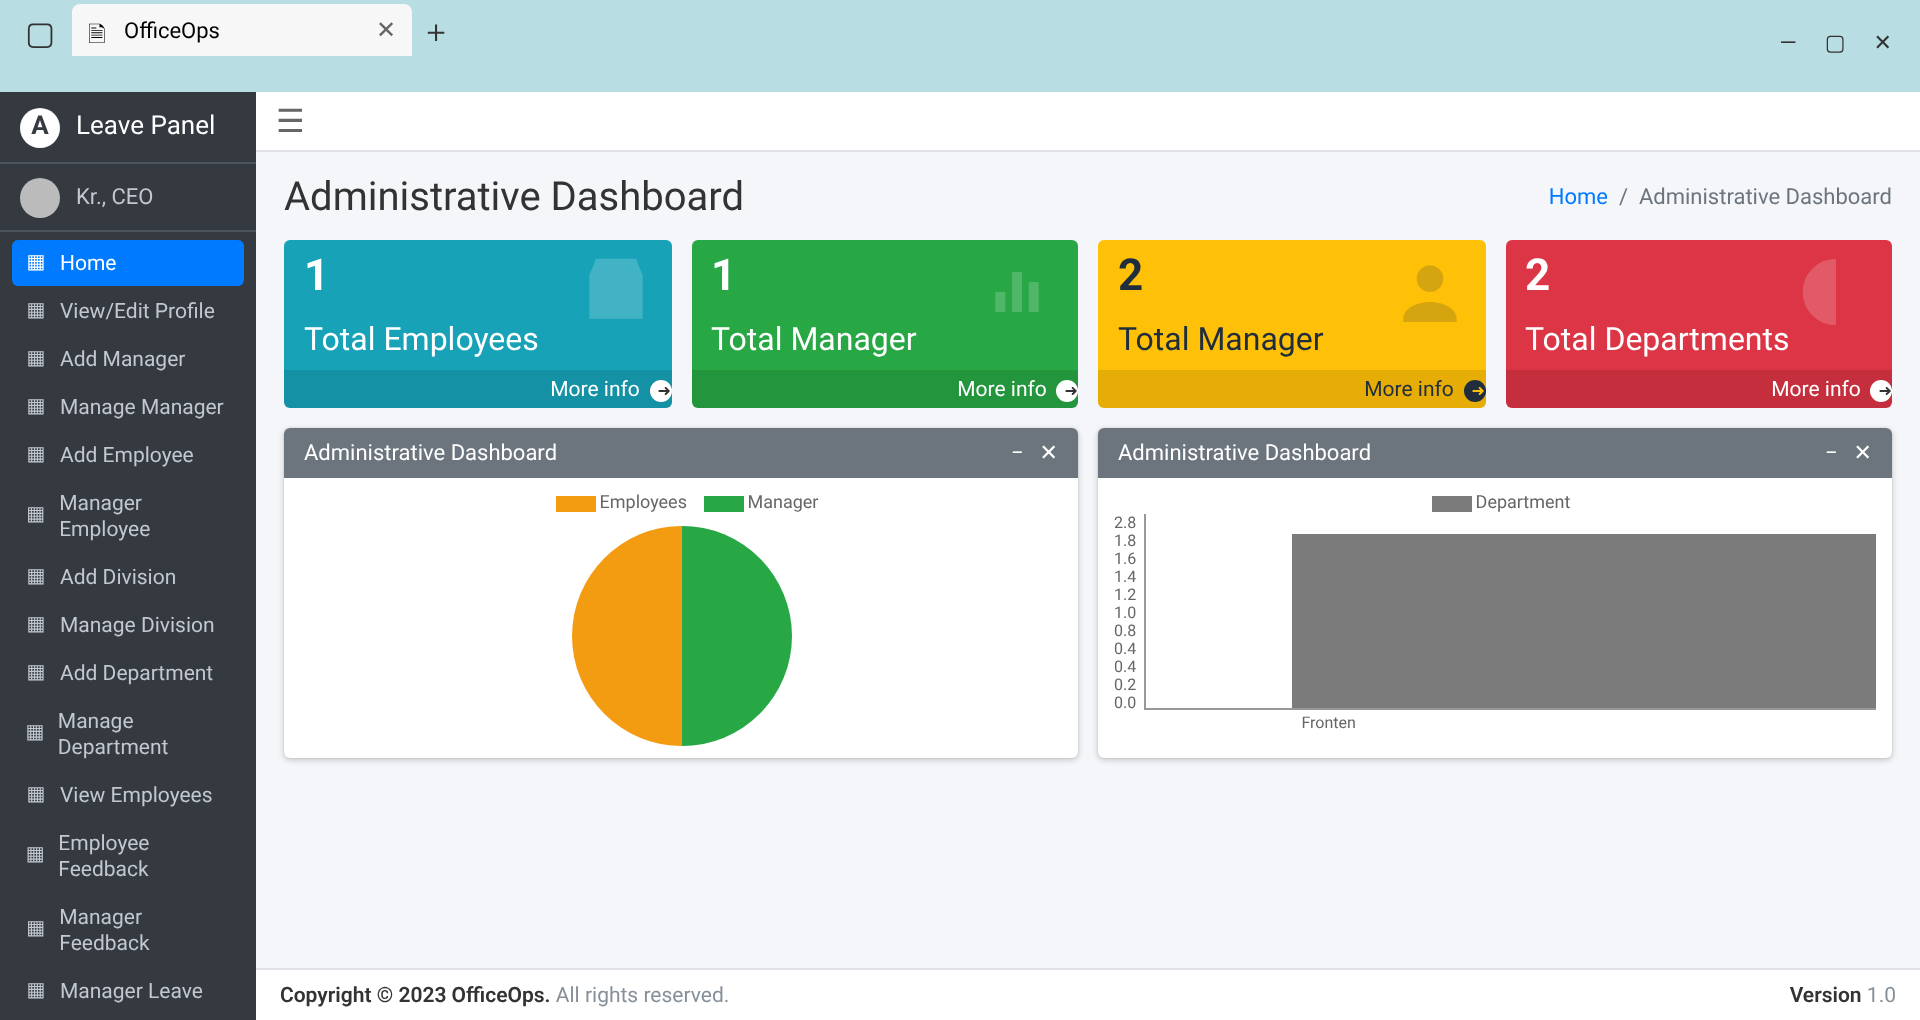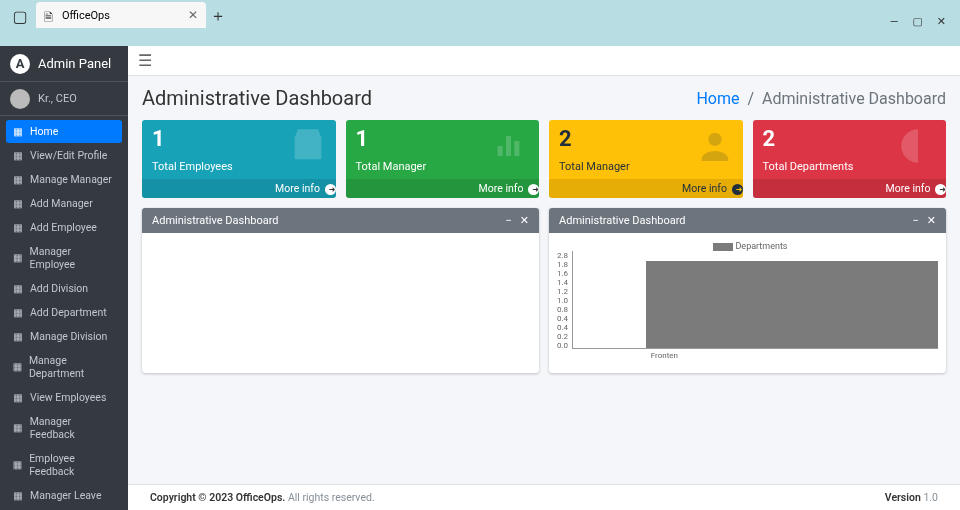--- a/index.html
+++ b/index.html
@@ -34,33 +34,33 @@
 .nav { flex: 1; overflow-y: auto; padding: 4px 6px; }
 .nav-item { display: flex; align-items: center; gap: 6px; padding: 5px 6px; border-radius: 3px; cursor: pointer; color: #c2c7d0; font-size: 10.5px; margin-bottom: 1px;}
 .nav-item.active { background: #007bff; color: #fff; }
 .nav-item .nicon { width: 12px; display:inline-flex; justify-content:center; font-size:10px;}
 
 .main { flex: 1; background: #f4f6f9; display: flex; flex-direction: column; position: relative;}
 .topbar { height: 30px; background: #fff; border-bottom: 1px solid #dee2e6; display: flex; align-items: center; padding: 0 10px; }
 .hamburger { color: #666; cursor:pointer;}
 .content-header { padding: 10px 14px 6px; display: flex; align-items: center; justify-content: space-between; }
 .content-header h1 { font-size: 20px; font-weight: 400; color: #333; }
-.breadcrumb { font-size: 16px; color: #6c757d; }
+.breadcrumb { font-size: 11px; color: #6c757d; }
 .breadcrumb a { color: #007bff; text-decoration: none; }
 
 .content { padding: 4px 14px 10px; }
 .row { display: flex; gap: 10px; }
 .smallbox { flex: 1; border-radius: 3px; color: #fff; position: relative; overflow: hidden; }
 .sb-teal { background: #17a2b8; }
 .sb-green { background: #28a745; }
 .sb-yellow { background: #ffc107; color: #1f2d3d; }
 .sb-red { background: #dc3545; }
 .smallbox .inner { padding: 8px 10px 6px; }
 .smallbox .num { font-size: 22px; font-weight: 700; line-height:1;}
-.smallbox .lbl { font-size: 11px; margin-top: 10px; }
+.smallbox .lbl { font-size: 16px; margin-top: 10px; }
 .smallbox .bgicon { position: absolute; right: 8px; top: 6px; opacity: 0.18; }
 .smallbox .footer { background: rgba(0,0,0,0.1); text-align: right; padding: 3px 0; font-size: 10.5px; cursor: pointer; }
 .sb-yellow .footer { color: #1f2d3d; }
 .footer .arrow { display:inline-block; width:11px; height:11px; border-radius:50%; background:#fff; color:#333; font-size:8px; line-height:11px; vertical-align:middle; margin-left:2px;}
 .sb-yellow .footer .arrow{ background:#1f2d3d; color:#ffc107;}
 
 .row2 { display: flex; gap: 10px; margin-top: 10px; }
 .card { flex: 1; background: #fff; border-radius: 3px; box-shadow: 0 0 1px rgba(0,0,0,.125),0 1px 3px rgba(0,0,0,.2); }
 .card-header { background: #6c757d; color: #fff; font-size: 11px; padding: 6px 10px; border-radius: 3px 3px 0 0; display: flex; justify-content: space-between; align-items: center;}
 .card-header .tools { display:flex; gap:8px;}
@@ -72,21 +72,21 @@
 
 .pie { width: 110px; height: 110px; border-radius: 50%; margin: 6px auto 0; }
 
 .barchart { display:flex; height: 110px; }
 .yax { display:flex; flex-direction:column; justify-content:space-between; font-size:8px; color:#666; text-align:right; padding-right:4px; padding-bottom:12px;}
 .plot { flex:1; border-left:1px solid #999; border-bottom:1px solid #999; display:flex; position:relative; margin-bottom:12px;}
 .barcol { flex:1; display:flex; align-items:flex-end; justify-content:flex-end;}
 .bar { width: 80%; background:#7b7b7b;}
 .xlab { position:absolute; bottom:-12px; font-size:8px; color:#666; width:50%; text-align:center;}
 
-.footerbar { position:absolute; bottom:0; left:0; right:0; height: 26px; background: #fff; border-top: 1px solid #dee2e6; display:flex; align-items:center; justify-content:space-between; padding: 0 22px; font-size:10.5px; color:#869099;}
+.footerbar { position:absolute; bottom:0; left:0; right:0; height: 26px; background: #fff; border-top: 1px solid #dee2e6; display:flex; align-items:center; justify-content:space-between; padding: 0 12px; font-size:10.5px; color:#869099;}
 .footerbar b{ color:#333; font-weight:600;}
 
 .grid-glyph{display:inline-block;width:10px;height:10px;}
 .grid-glyph::before{content:"▦";font-size:10px;line-height:10px;}
 </style>
 </head>
 <body>
 
 <div class="browser-chrome">
   <div class="tab-strip">
@@ -128,78 +128,78 @@
     <span class="avatar"></span>
     <span>⋯</span>
 
   </div>
 </div>
 
 <div class="app">
   <aside class="sidebar">
     <div class="brand">
       <span class="logo">A</span>
-      <span>Admin Panel</span>
+      <span>Leave Panel</span>
     </div>
     <div class="userpanel">
       <span class="uavatar"></span>
       <span>Kr., CEO</span>
     </div>
     <nav class="nav" id="nav">
         <div class="nav-item active">
           <span class="nicon grid-glyph"></span>
           <span>Home</span>
         </div>
         <div class="nav-item">
           <span class="nicon grid-glyph"></span>
           <span>View/Edit Profile</span>
         </div>
         <div class="nav-item">
           <span class="nicon grid-glyph"></span>
+          <span>Add Manager</span>
+        </div>
+        <div class="nav-item">
+          <span class="nicon grid-glyph"></span>
           <span>Manage Manager</span>
         </div>
         <div class="nav-item">
           <span class="nicon grid-glyph"></span>
-          <span>Add Manager</span>
-        </div>
-        <div class="nav-item">
-          <span class="nicon grid-glyph"></span>
           <span>Add Employee</span>
         </div>
         <div class="nav-item">
           <span class="nicon grid-glyph"></span>
           <span>Manager Employee</span>
         </div>
         <div class="nav-item">
           <span class="nicon grid-glyph"></span>
           <span>Add Division</span>
         </div>
         <div class="nav-item">
           <span class="nicon grid-glyph"></span>
+          <span>Manage Division</span>
+        </div>
+        <div class="nav-item">
+          <span class="nicon grid-glyph"></span>
           <span>Add Department</span>
         </div>
         <div class="nav-item">
           <span class="nicon grid-glyph"></span>
-          <span>Manage Division</span>
-        </div>
-        <div class="nav-item">
-          <span class="nicon grid-glyph"></span>
           <span>Manage Department</span>
         </div>
         <div class="nav-item">
           <span class="nicon grid-glyph"></span>
           <span>View Employees</span>
         </div>
         <div class="nav-item">
           <span class="nicon grid-glyph"></span>
+          <span>Employee Feedback</span>
+        </div>
+        <div class="nav-item">
+          <span class="nicon grid-glyph"></span>
           <span>Manager Feedback</span>
-        </div>
-        <div class="nav-item">
-          <span class="nicon grid-glyph"></span>
-          <span>Employee Feedback</span>
         </div>
         <div class="nav-item">
           <span class="nicon grid-glyph"></span>
           <span>Manager Leave</span>
         </div>
         <div class="nav-item"></div>
       </nav>
   </aside>
 
   <main class="main">
@@ -262,33 +262,37 @@
 
       <div class="row2">
         <div class="card">
           <div class="card-header">
             <span>Administrative Dashboard</span>
             <span class="tools">
               <span>−</span>
               <span>✕</span>
             </span>
           </div>
+          <div class="card-body">
+            <div class="legend" id="pie-legend"><span class="swatch" style="background:#f39c12"></span>Employees <span class="swatch" style="background:#28a745"></span>Manager </div>
+            <div class="pie" id="pie" style="background: conic-gradient(from 180deg, rgb(243, 156, 18) 0%, rgb(243, 156, 18) 50%, rgb(40, 167, 69) 50%, rgb(40, 167, 69) 100%);"></div>
+          </div>
         </div>
 
         <div class="card">
           <div class="card-header">
             <span>Administrative Dashboard</span>
             <span class="tools">
               <span>−</span>
               <span>✕</span>
             </span>
           </div>
           <div class="card-body">
             <div class="legend">
-              <span class="swatch" id="bar-swatch" style="background: rgb(123, 123, 123);"></span><span id="bar-legend-text">Departments</span>
+              <span class="swatch" id="bar-swatch" style="background: rgb(123, 123, 123);"></span><span id="bar-legend-text">Department</span>
             </div>
             <div class="barchart">
               <div class="yax" id="yax">
                   <span>2.8</span>
                   <span>1.8</span>
                   <span>1.6</span>
                   <span>1.4</span>
                   <span>1.2</span>
                   <span>1.0</span>
                   <span>0.8</span>

